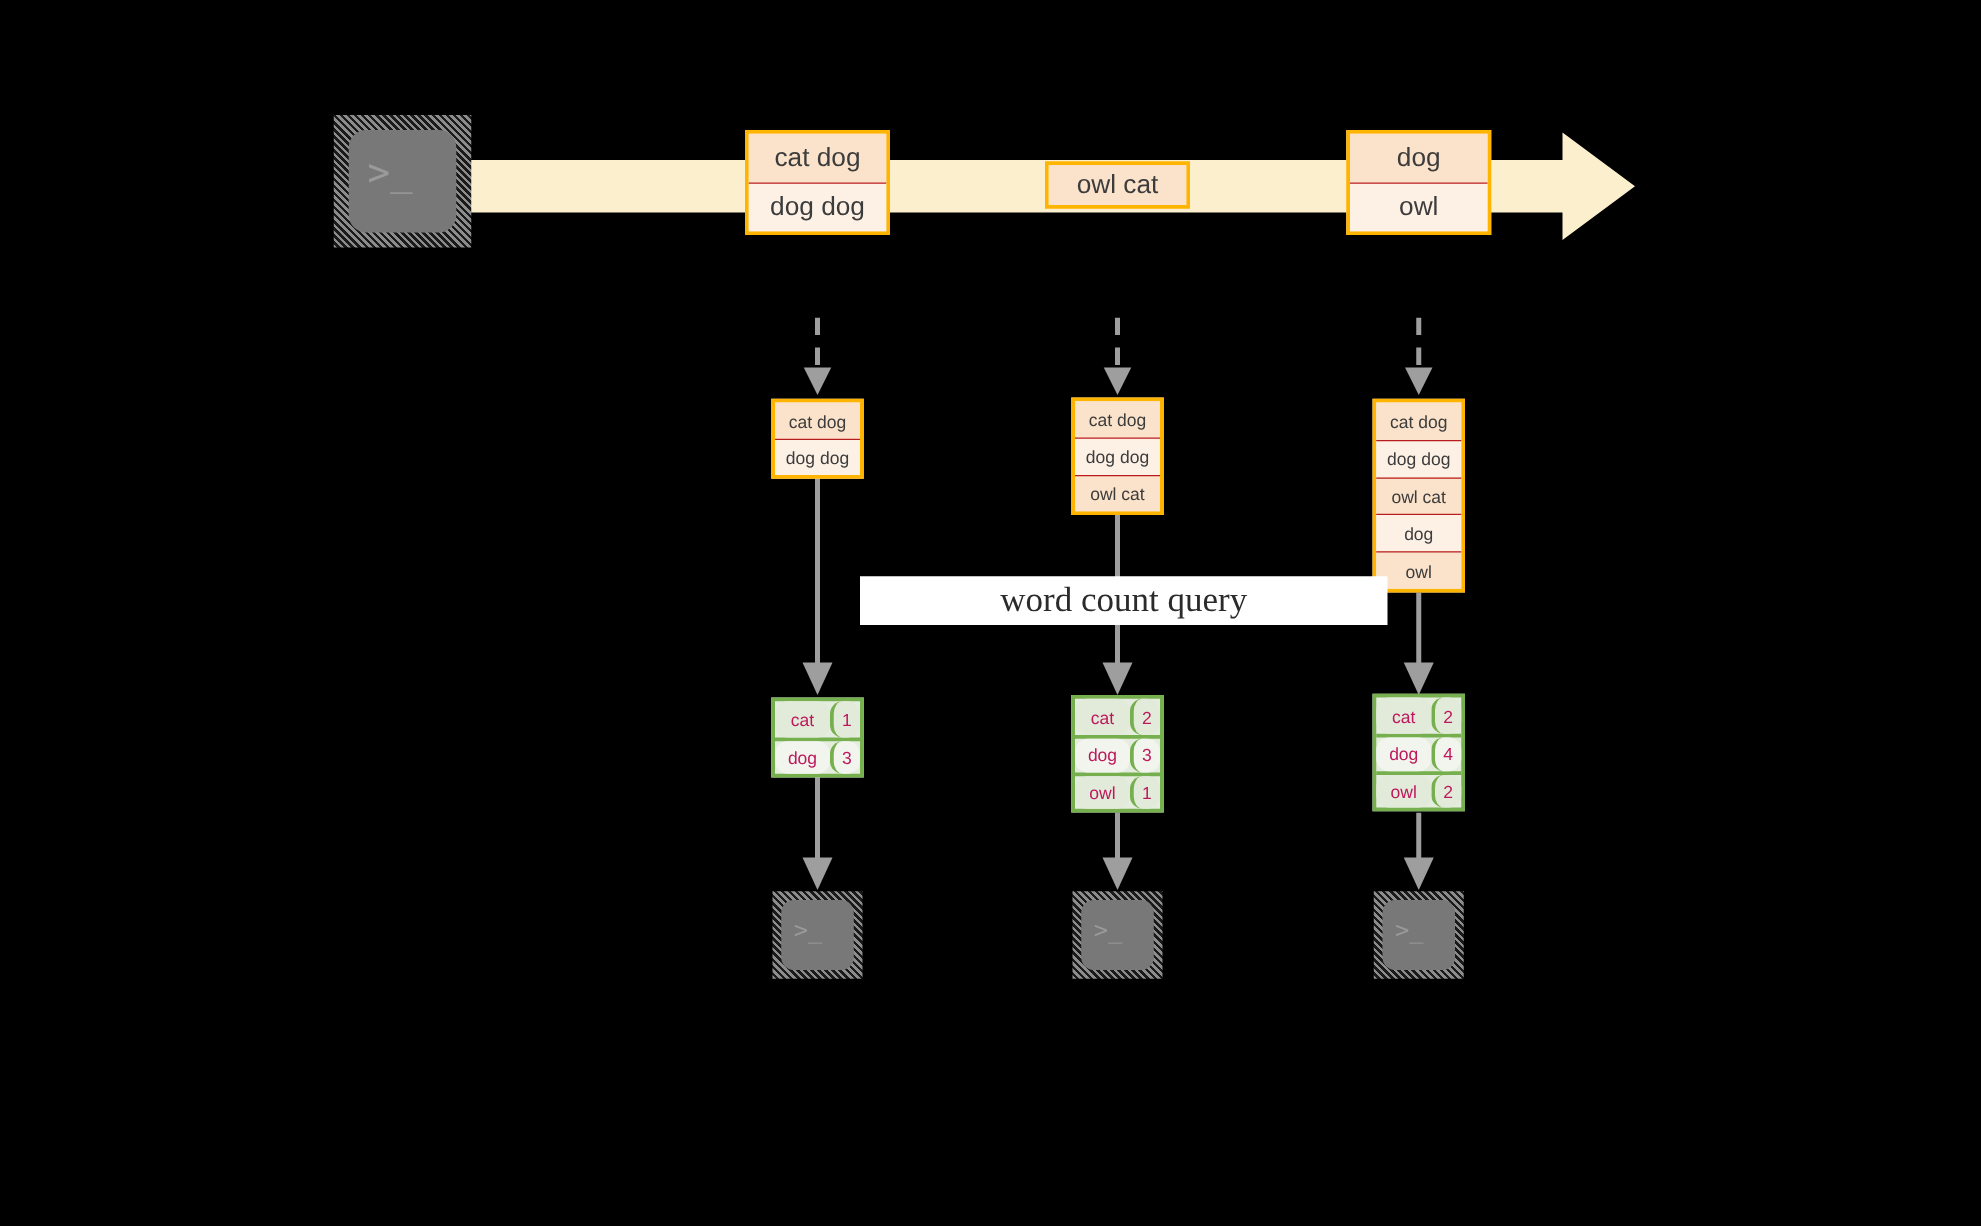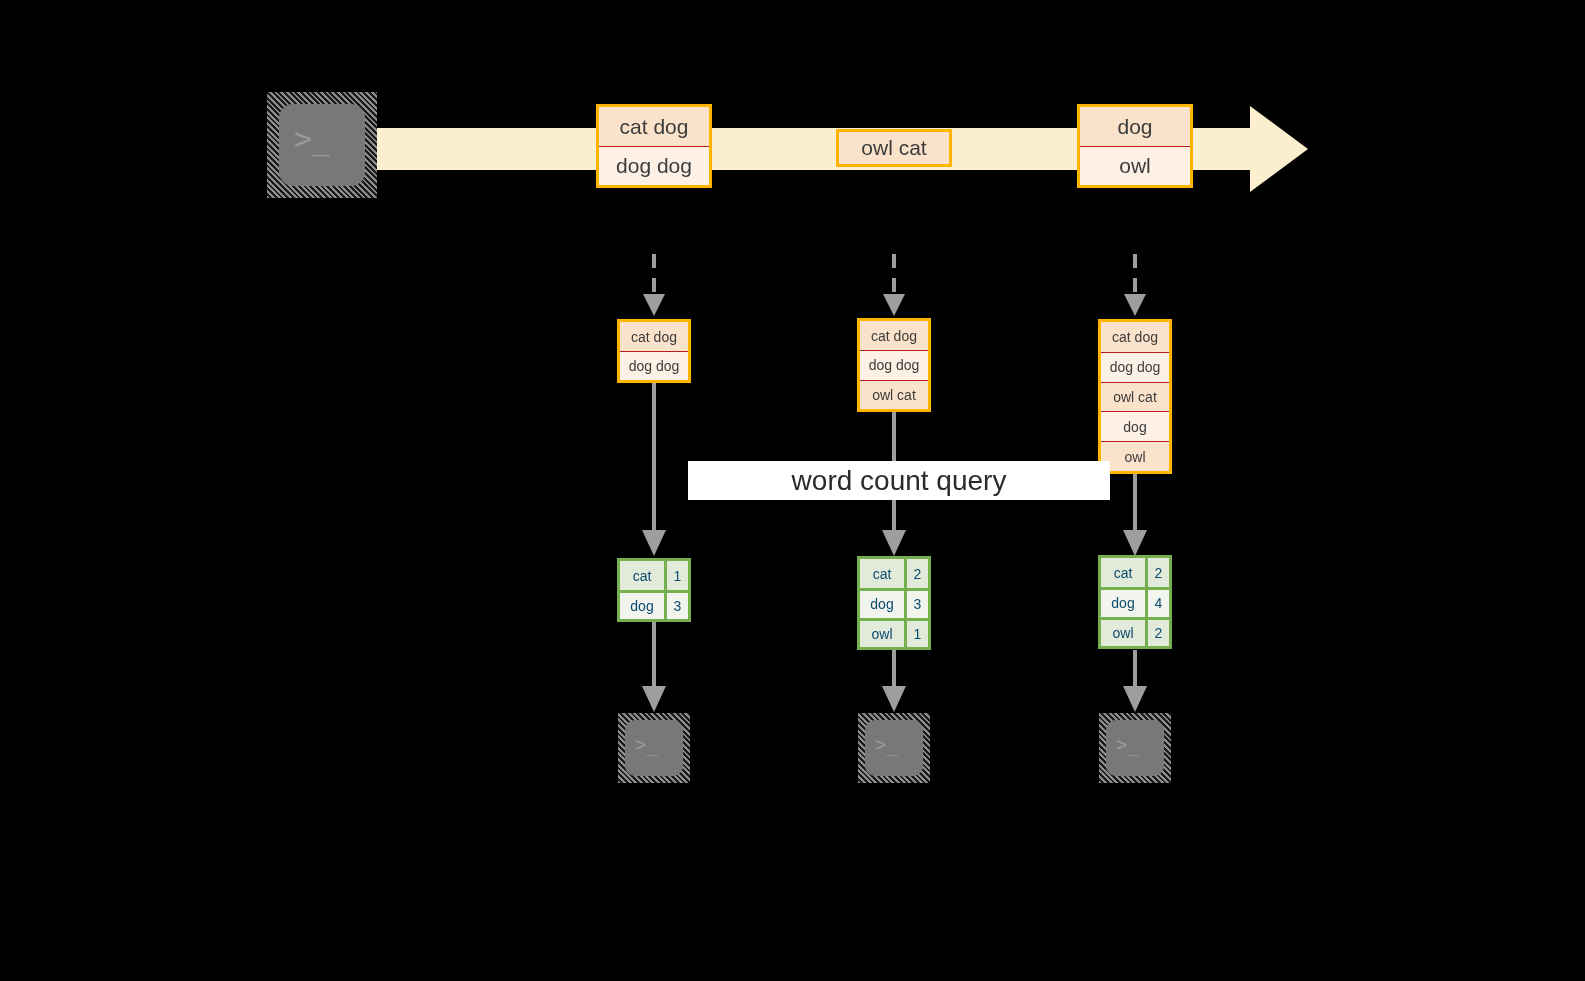--- a/index.html
+++ b/index.html
@@ -68,40 +68,42 @@
   }
   .res-row { display: flex; box-sizing: border-box; }
   .res-row + .res-row { border-top: 3px solid #76AF4E; }
   .res-row.dark .res-cell { background: #E2EBDA; }
   .res-row.light .res-cell { background: #F1F5ED; }
   .res-cell {
     box-sizing: border-box;
     display: flex;
     align-items: center;
     justify-content: center;
-    color: #0c4a6e;
+    color: #be185d;
     white-space: nowrap;
+    border-radius: 10px;
   }
   .res-cell.key  { justify-content: center; }
   .res-cell.val  { border-left: 3px solid #76AF4E; }
 
   
   .connector { position: absolute; }
 
   
   #query-band {
     position: absolute;
     background: #FFFFFF;
     display: flex;
     align-items: center;
     justify-content: center;
   }
   #query-band-label {
     color: #2b2b2b;
     white-space: nowrap;
+    font-family: Liberation Serif, serif;
   }
 </style>
 </head>
 <body>
 
 <div id="canvas">
 
   <div id="stream-arrow">
     <svg width="950" height="90" viewBox="0 0 950 90">
       <path d="M0,24 L890,24 L890,2 L948,45 L890,88 L890,66 L0,66 Z" fill="#FCEFCD"></path>

